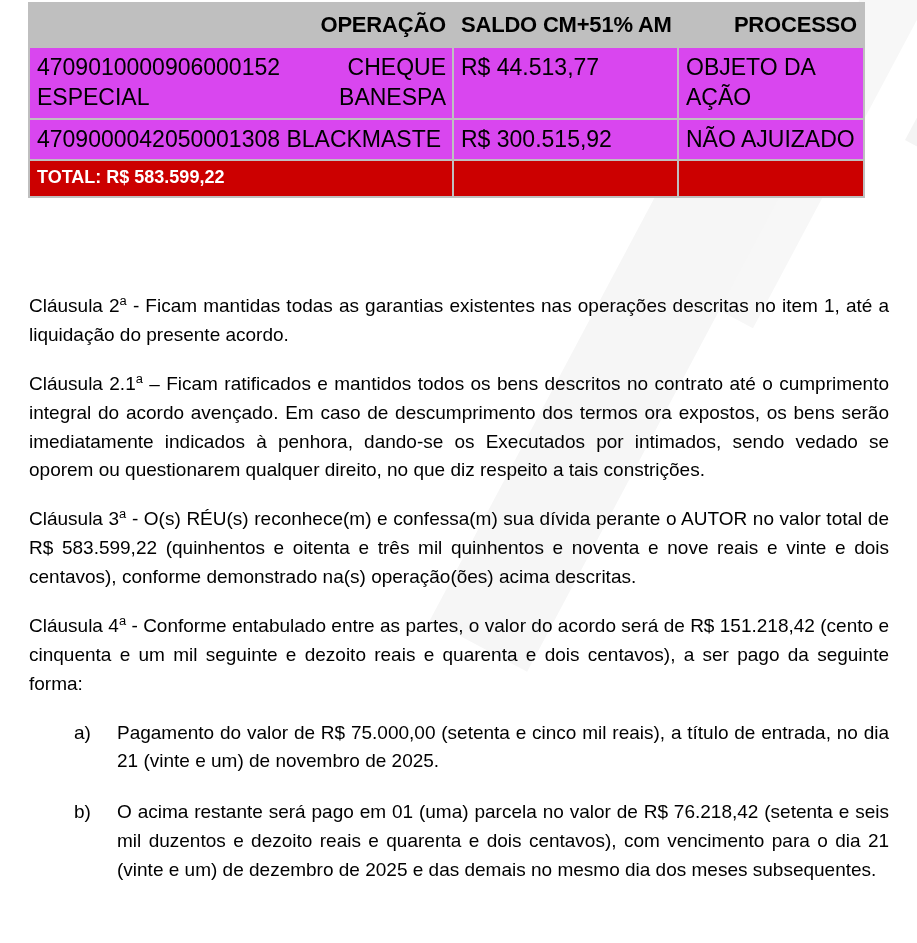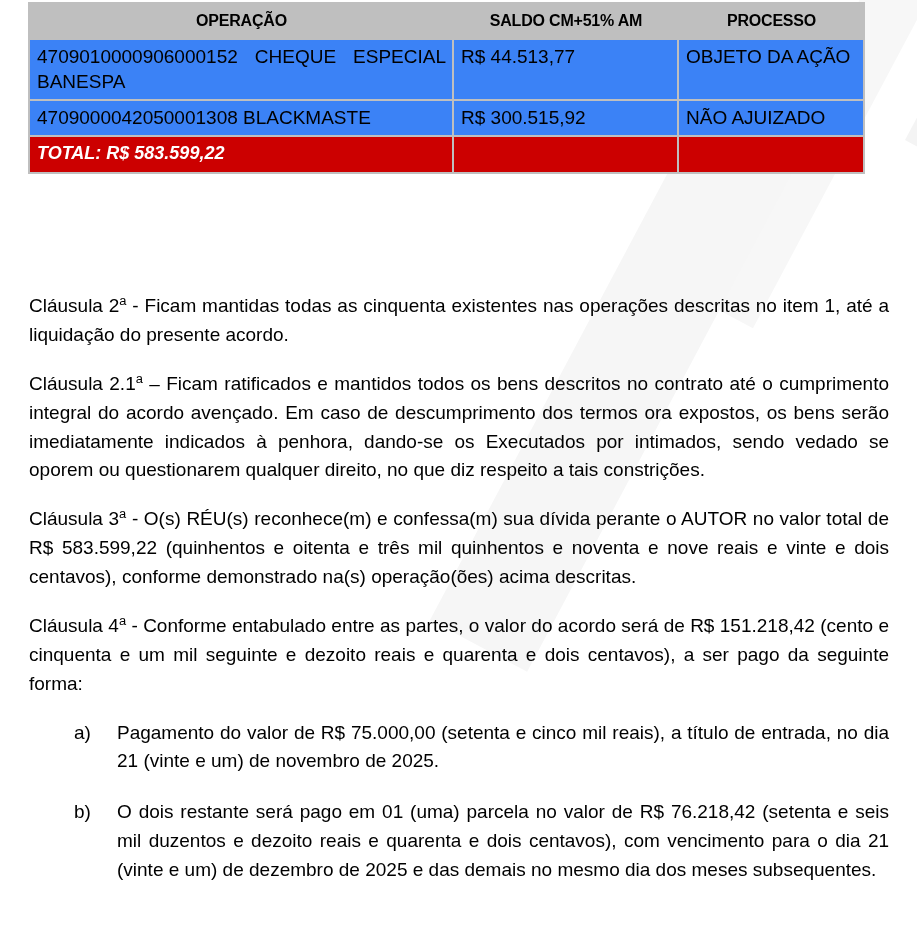--- a/index.html
+++ b/index.html
@@ -54,33 +54,33 @@
   }
   table.op-table col.c1 { width: 424px; }
   table.op-table col.c2 { width: 225px; }
   table.op-table col.c3 { width: 186px; }
 
   table.op-table th,
   table.op-table td {
     border: 2px solid #bfbfbf;
     padding: 4px 6px 5px 7px;
     vertical-align: top;
-    font-size: 19px;
+    font-size: 23px;
     line-height: 1.32;
-    background: #3b82f6;
+    background: #d946ef;
   }
   table.op-table thead th {
     background: #bfbfbf;
     border-color: #bfbfbf;
     font-weight: bold;
-    font-size: 16px;
+    font-size: 22px;
     letter-spacing: -0.2px;
     padding-top: 6px;
     padding-bottom: 7px;
-    text-align: center;
+    text-align: right;
     white-space: nowrap;
   }
   table.op-table thead th.h1 { padding-left: 7px; }
 
   td.op-cell {
     text-align: justify;
     text-align-last: justify;
     white-space: normal;
     word-spacing: normal;
   }
@@ -90,21 +90,20 @@
   }
 
   tr.total-row td {
     background: #cc0000;
     border-color: #bfbfbf;
     color: #ffffff;
     font-weight: bold;
     font-size: 18px;
     padding-top: 5px;
     padding-bottom: 6px;
-    font-style: italic;
   }
 
   
   .body-text {
     position: absolute;
     left: 29px;
     top: 292px;
     width: 860px;
   }
   p.para {
@@ -183,28 +182,28 @@
           <td>TOTAL: R$ 583.599,22</td>
           <td></td>
           <td></td>
         </tr>
       </tbody>
     </table>
   </div>
 
   <div class="body-text">
 
-    <p class="para"><b><span>Cláusula 2</span><sup class="ord">a</sup><span> - </span></b><span>Ficam mantidas todas as cinquenta existentes nas operações descritas no item 1, até a liquidação do presente acordo.</span></p>
+    <p class="para"><b><span>Cláusula 2</span><sup class="ord">a</sup><span> - </span></b><span>Ficam mantidas todas as garantias existentes nas operações descritas no item 1, até a liquidação do presente acordo.</span></p>
 
     <p class="para"><b><span>Cláusula 2.1</span><sup class="ord">a</sup></b><span> – </span><span>Ficam ratificados e mantidos todos os bens descritos no contrato até o cumprimento integral do acordo avençado. Em caso de descumprimento dos termos ora expostos, os bens serão imediatamente indicados à penhora, dando-se os Executados por intimados, sendo vedado se oporem ou questionarem qualquer direito, no que diz respeito a tais constrições.</span></p>
 
     <p class="para"><b><span>Cláusula 3</span><sup class="ord">a</sup></b><span> - </span><span>O(s) </span><b>RÉU(s)</b><span> reconhece(m) e confessa(m) sua dívida perante o </span><b>AUTOR</b><span> no valor total de </span><b>R$ 583.599,22 (quinhentos e oitenta e três mil quinhentos e noventa e nove reais e vinte e dois centavos),</b><span> conforme demonstrado na(s) operação(ões) acima descritas.</span></p>
 
     <p class="para"><b><span>Cláusula 4</span><sup class="ord">a</sup><span> - </span></b><span>Conforme entabulado entre as partes, o valor do acordo será de </span><b>R$ 151.218,42 (cento e cinquenta e um mil seguinte e dezoito reais e quarenta e dois centavos),</b><span> a ser pago da seguinte forma:</span></p>
 
     <ol class="alpha-list">
       <li><span class="marker">a)</span><span>Pagamento do valor de </span><b>R$ 75.000,00 (setenta e cinco mil reais),</b><span> a título de entrada, no dia 21 (vinte e um) de novembro de 2025.</span></li>
 
-      <li><span class="marker">b)</span><span>O dois restante será pago em </span><b>01 (uma)</b><span> parcela no valor de </span><b>R$ 76.218,42 (setenta e seis mil duzentos e dezoito reais e quarenta e dois centavos),</b><span> com vencimento para o dia 21 (vinte e um) de dezembro de 2025 e das demais no mesmo dia dos meses subsequentes.</span></li>
+      <li><span class="marker">b)</span><span>O acima restante será pago em </span><b>01 (uma)</b><span> parcela no valor de </span><b>R$ 76.218,42 (setenta e seis mil duzentos e dezoito reais e quarenta e dois centavos),</b><span> com vencimento para o dia 21 (vinte e um) de dezembro de 2025 e das demais no mesmo dia dos meses subsequentes.</span></li>
     </ol>
 
   </div>
 </div>
 
 </body></html>

